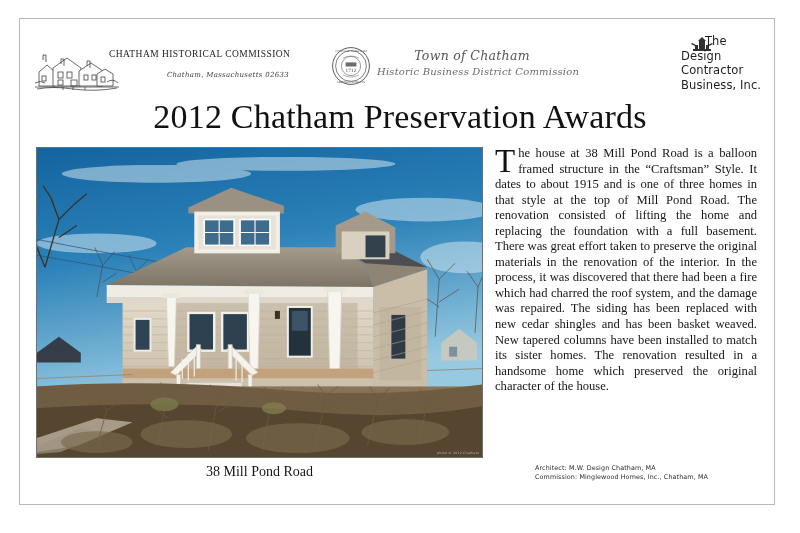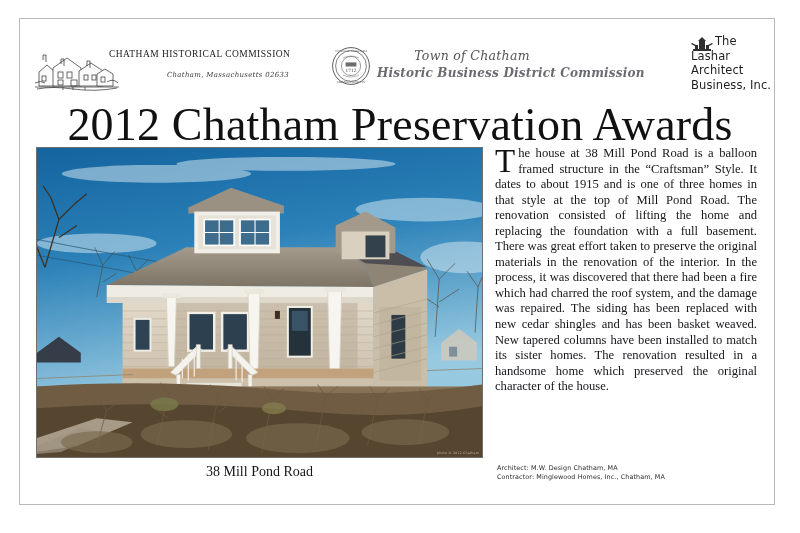--- a/index.html
+++ b/index.html
@@ -99,64 +99,63 @@
     font-family: "DejaVu Serif", serif;
     font-style: italic;
     font-size: 12.5px;
     color: #55555a;
     letter-spacing: 0.3px;
     white-space: nowrap;
   }
   .town-sub {
     font-family: "DejaVu Serif", serif;
     font-style: italic;
-    font-size: 12px;
+    font-size: 10px;
     color: #6a6a70;
     letter-spacing: 0.2px;
     margin-top: 3px;
     white-space: nowrap;
-    font-weight: bold;
   }
 
   .logo-right {
     position: absolute;
     left: 650px;
     top: 4px;
     width: 110px;
     height: 70px;
   }
   .chs-icon {
     position: absolute;
     left: 22px;
     top: 9px;
     width: 22px;
     height: 15px;
   }
   .chs-lines {
     position: absolute;
-    left: 22px;
+    left: 12px;
     top: 6px;
     width: 92px;
     font-family: "DejaVu Sans", sans-serif;
     font-size: 11.5px;
     line-height: 14.5px;
     color: #1e1e1e;
     letter-spacing: 0.1px;
   }
   .chs-lines .l1 { text-indent: 24px; }
 
   
   .award-title {
     position: absolute;
     left: 0;
     top: 98px;
     width: 800px;
     text-align: center;
     font-family: "Liberation Serif", serif;
-    font-size: 46px;
+    font-size: 34px;
     color: #111111;
     letter-spacing: 0.2px;
     white-space: nowrap;
   }
 
   
   .photo {
     position: absolute;
     left: 36px;
     top: 147px;
@@ -214,21 +213,21 @@
     font-family: "Liberation Serif", serif;
     font-size: 33px;
     line-height: 26px;
     padding: 2px 3px 0 0;
     color: #111111;
   }
 
   
   .credits {
     position: absolute;
-    left: 497px;
+    left: 535px;
     top: 464px;
     width: 250px;
     font-family: "DejaVu Sans", sans-serif;
     font-size: 6.4px;
     line-height: 9.4px;
     color: #2b2b30;
     letter-spacing: 0.1px;
   }
 </style>
 </head>
@@ -300,22 +299,22 @@
           <rect x="8" y="4" width="6" height="8"></rect>
           <path d="M2 12 L20 12 L20 14 L2 14 Z"></path>
           <path d="M1 6 L7 9 L6 10 L0 7 Z"></path>
           <path d="M21 6 L15 9 L16 10 L22 7 Z"></path>
           <rect x="4" y="8" width="3" height="4"></rect>
           <rect x="15" y="8" width="3" height="4"></rect>
         </g>
       </svg>
       <div class="chs-lines">
         <div class="l1">The</div>
-        <div>Lashar</div>
-        <div>Architect</div>
+        <div>Design</div>
+        <div>Contractor</div>
         <div>Business, Inc.</div>
       </div>
     </div>
   </div>
 
   <div class="award-title">2012 Chatham Preservation Awards</div>
 
   <div class="photo">
     <svg viewBox="0 0 447 311" preserveAspectRatio="none">
       <defs>
@@ -503,16 +502,16 @@
   <div class="caption">
     <div>38 Mill Pond Road</div>
   </div>
 
   <div class="body-col">
     <p><span class="dropcap">T</span><span>he house at 38 Mill Pond Road is a balloon framed structure in the “Craftsman” Style. It dates to about 1915 and is one of three homes in that style at the top of Mill Pond Road.  The renovation consisted of lifting the home and replacing the foundation with a full basement. There was great effort taken to preserve the original materials in the renovation of the interior.  In the process, it was discovered that there had been a fire which had charred the roof system, and the damage was repaired. The siding has been replaced with new cedar shingles and has been basket weaved.  New tapered columns have been installed to match its sister homes.  The renovation resulted in a handsome home which preserved the original character of the house.</span></p>
   </div>
 
   <div class="credits">
     <div>Architect: M.W. Design Chatham, MA</div>
-    <div>Contractor: Minglewood Homes, Inc., Chatham, MA</div>
+    <div>Commission: Minglewood Homes, Inc., Chatham, MA</div>
   </div>
 
 </div>
 
 </body></html>

